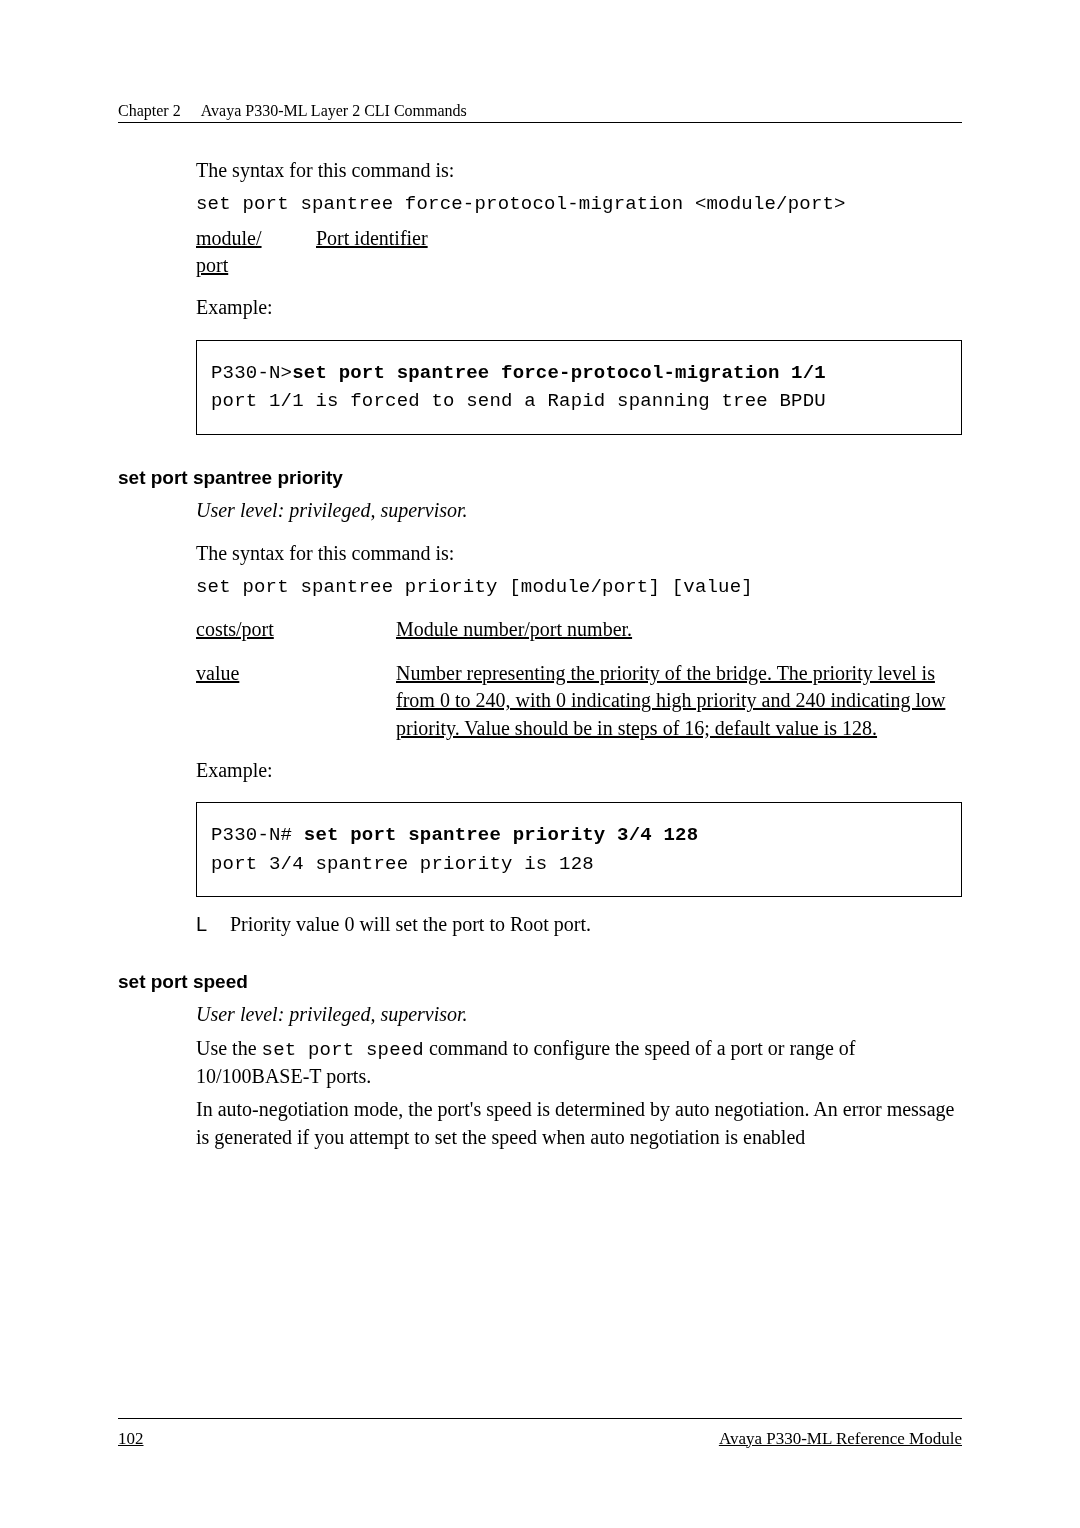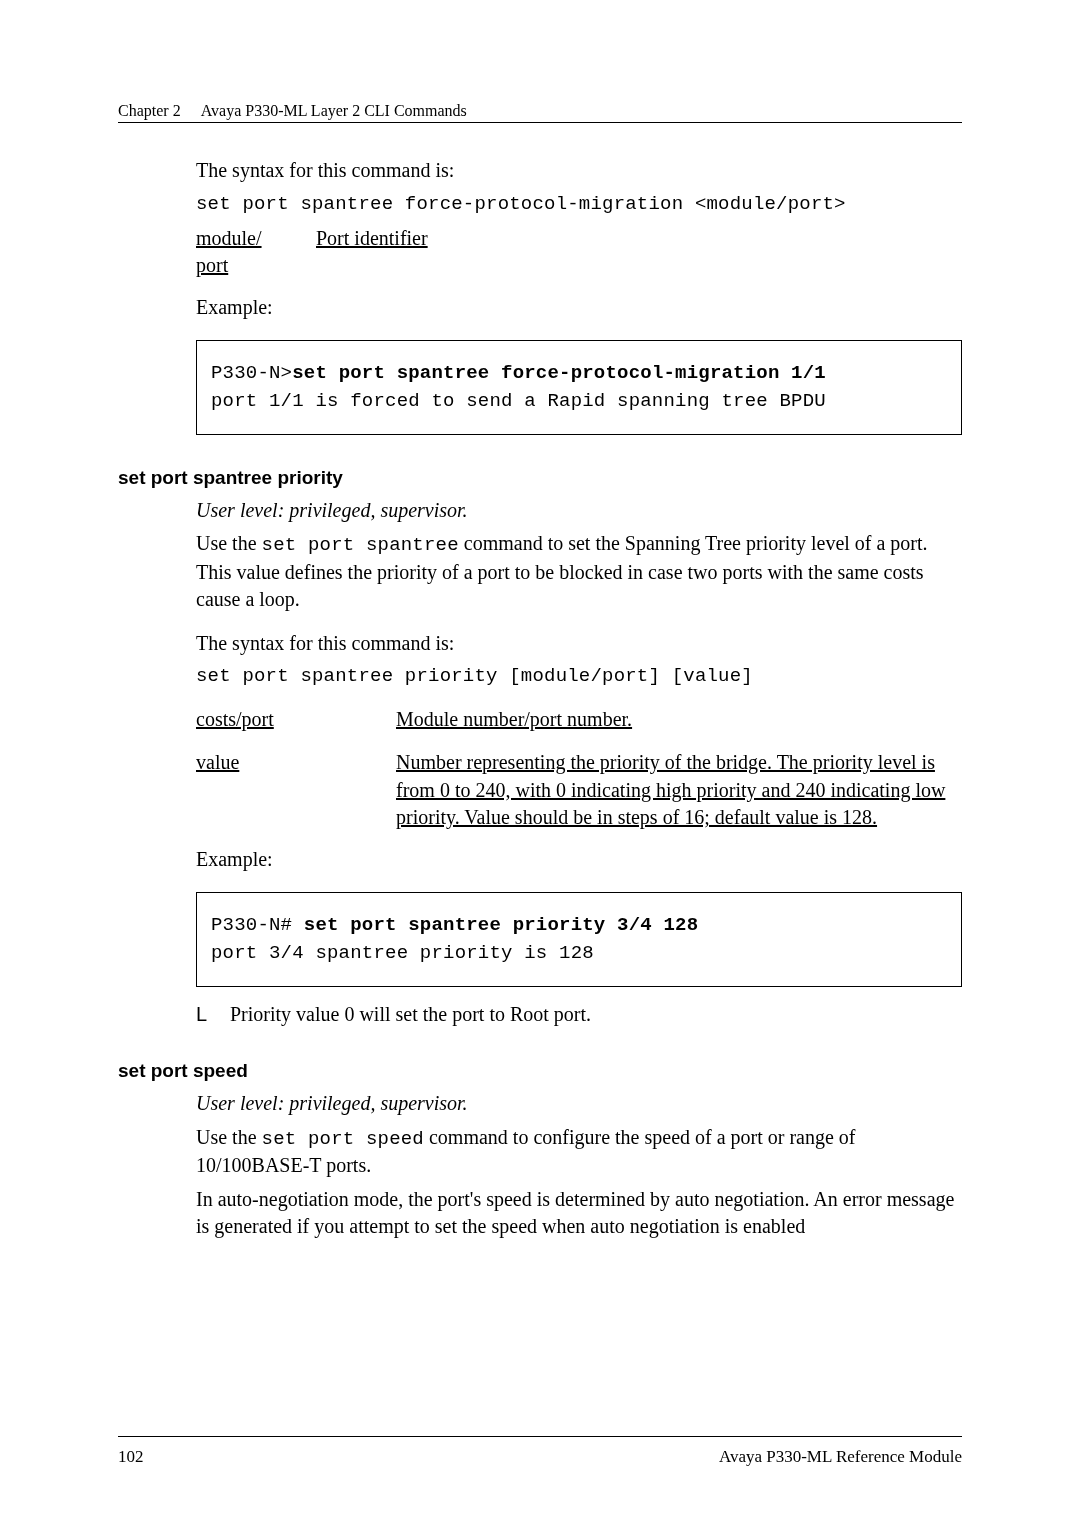--- a/index.html
+++ b/index.html
@@ -73,21 +73,22 @@
   font-size: 19px;
   margin: 30px 0 6px 0;
 }
 .italic { font-style: italic; }
 .ul-row { display: flex; align-items: flex-start; margin: 14px 0 8px 0; }
 .ul-bullet { font-family: Arial, sans-serif; font-size: 20px; width: 34px; flex: 0 0 auto; }
 .footer {
   position: absolute;
   left: 118px;
   right: 118px;
-  bottom: 60px;
+  bottom: 78px;
+  text-decoration: underline;
 }
 .footer-hr {
   border: none;
   border-top: 1.3px solid #000;
   margin: 0 0 8px 0;
 }
 .footer-line {
   display: flex;
   justify-content: space-between;
   font-size: 17px;
@@ -118,23 +119,20 @@
 
     <p class="body-text example-label">Example:</p>
 
     <div class="code-box"><span>P330-N&gt;</span><span class="bold">set port spantree force-protocol-migration 1/1</span>
 <span>port 1/1 is forced to send a Rapid spanning tree BPDU</span></div>
   </div>
 
   <div class="heading">set port spantree priority</div>
   <div class="indent-block">
     <p class="body-text italic">User level: privileged, supervisor.</p>
-    <p class="body-text">
-      <span>Use the </span><span class="mono">set port spantree</span><span> command to set the Spanning Tree priority level of a port. This value defines the priority of a port to be blocked in case two ports with the same costs cause a loop.</span>
-    </p>
     <p class="body-text" style="margin-top:16px;">The syntax for this command is:</p>
     <p class="body-text mono">set port spantree priority [module/port] [value]</p>
 
     <div class="param-table" style="margin-top:16px;">
       <div class="param-row" style="margin-bottom:16px;">
         <div class="param-key wide">costs/port</div>
         <div class="param-val">Module number/port number.</div>
       </div>
       <div class="param-row">
         <div class="param-key wide">value</div>

